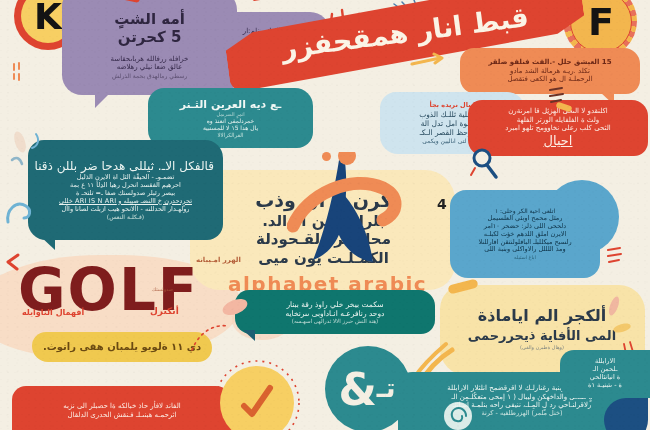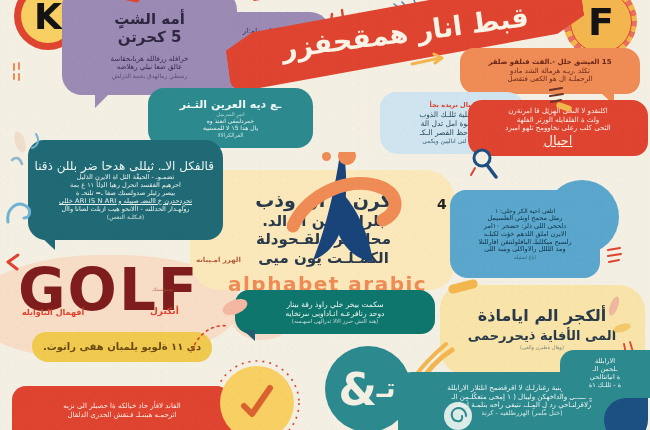--- a/index.html
+++ b/index.html
@@ -291,21 +291,21 @@
   <svg class="doodle" style="left:440px;top:396px;" width="40" height="40" viewBox="0 0 40 40">
     <circle cx="18" cy="20" r="14" fill="#eef6f2" opacity=".9"></circle>
     <path d="M26 20 C26 14, 20 10, 15 13 C10 16, 11 24, 17 25 C21 26, 23 23, 22 20" stroke="#2c8a8f" stroke-width="2" fill="none" stroke-linecap="round"></path>
   </svg>
   <div class="shape" style="left:604px;top:398px;width:44px;height:44px;background:#1c4f82;border-radius:50% 0 50% 50%;"></div>
 
   <div class="bub" style="left:560px;top:350px;width:90px;height:48px;background:#2c8a8f;border-radius:14px 0 0 14px;">
     <div class="ar" style="color:#eef6f2;font-size:6.5px;">الارابللة</div>
     <div class="ar" style="color:#eef6f2;font-size:6.5px;">ـلحمن الـ</div>
     <div class="ar" style="color:#eef6f2;font-size:6.5px;">ة انيانثالحي</div>
-    <div class="ar" style="color:#eef6f2;font-size:6.5px;">ة - ثللـك ١ة</div>
+    <div class="ar" style="color:#eef6f2;font-size:6.5px;">ة - ىتبنيـة ١ة</div>
   </div>
 
   <div class="shape" style="left:120px;top:-6px;width:20px;height:7px;background:#de4430;border-radius:4px;transform:rotate(12deg);"></div>
   <div class="shape" style="left:252px;top:-6px;width:16px;height:6px;background:#de4430;border-radius:4px;transform:rotate(-10deg);"></div>
   <div class="shape" style="left:322px;top:152px;width:9px;height:9px;background:#ef8b55;border-radius:50%;"></div>
   <div class="shape" style="left:222px;top:300px;width:26px;height:14px;background:#f3b7a2;border-radius:50%;transform:rotate(-22deg);"></div>
   <div class="shape" style="left:448px;top:282px;width:30px;height:9px;background:#f3b64e;border-radius:5px;transform:rotate(-14deg);"></div>
   <svg class="doodle" style="left:604px;top:244px;" width="24" height="26" viewBox="0 0 24 26">
     <path d="M4 6 L16 4 M4 12 L17 10 M5 18 L15 16" stroke="#de4430" stroke-width="2" stroke-linecap="round"></path>
   </svg>

